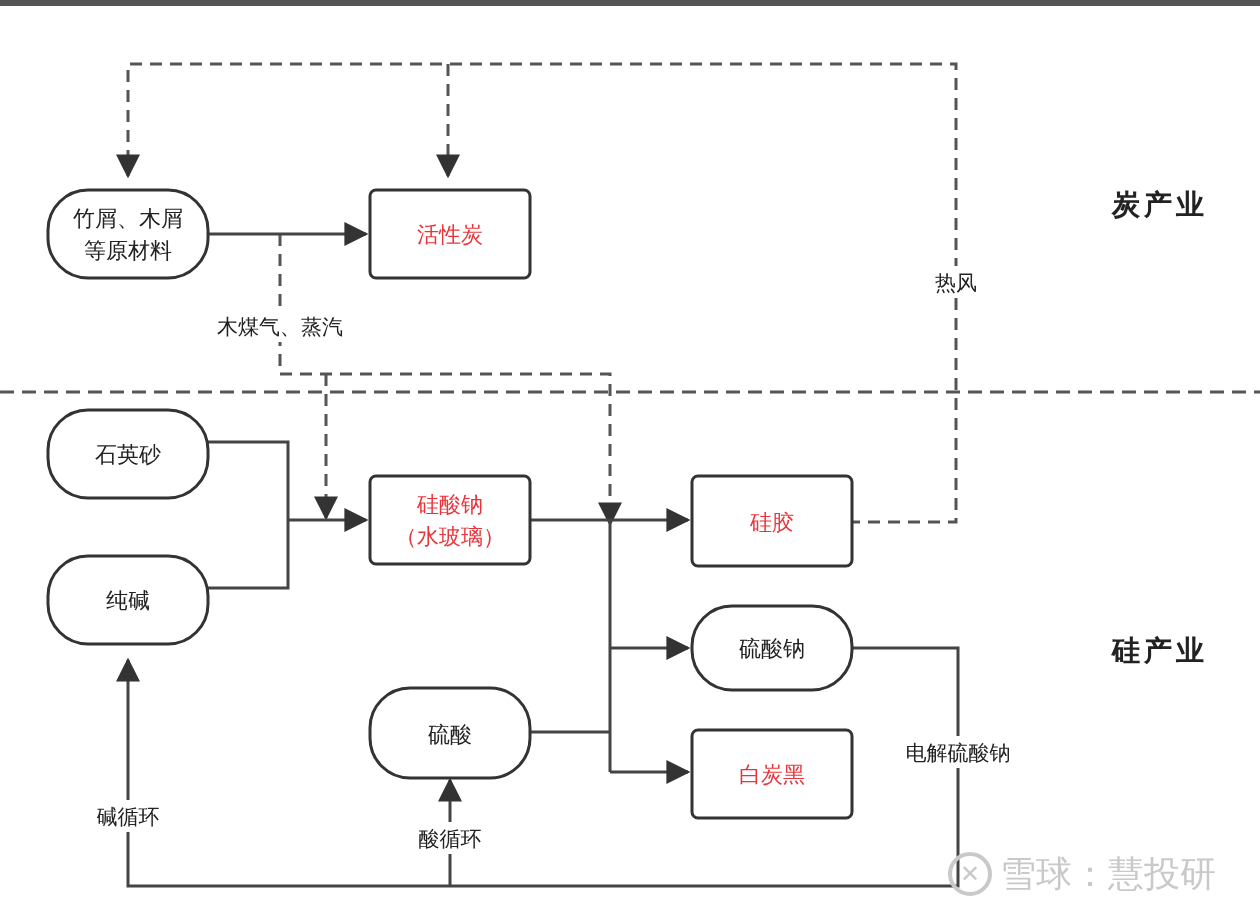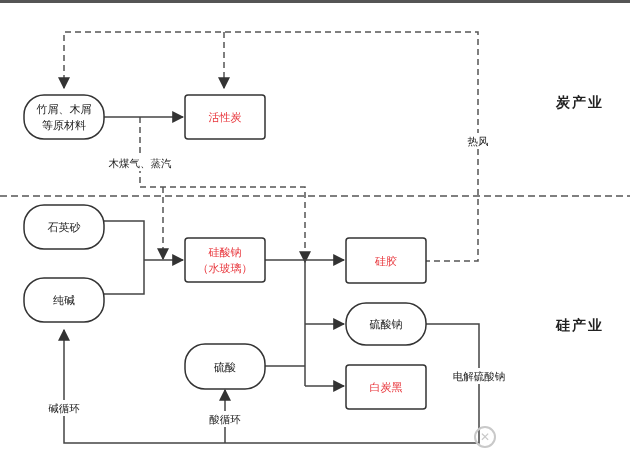--- a/index.html
+++ b/index.html
@@ -126,13 +126,14 @@
     <rect x="449" y="368" width="60" height="16" fill="#ffffff"></rect>
     <text class="edge-label" x="479" y="380" text-anchor="middle">电解硫酸钠</text>
   </g>
 
   <text class="section-label" x="580" y="107" text-anchor="middle">炭产业</text>
   <text class="section-label" x="580" y="330" text-anchor="middle">硅产业</text>
 </svg>
 
 <div class="watermark">
   <span class="wm-logo">✕</span>
+  <span>雪球：慧投研</span>
 </div>
 
 </body></html>

